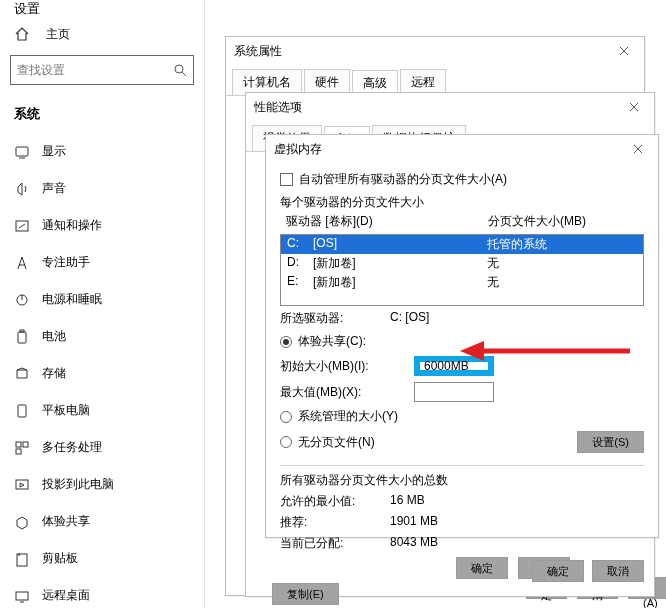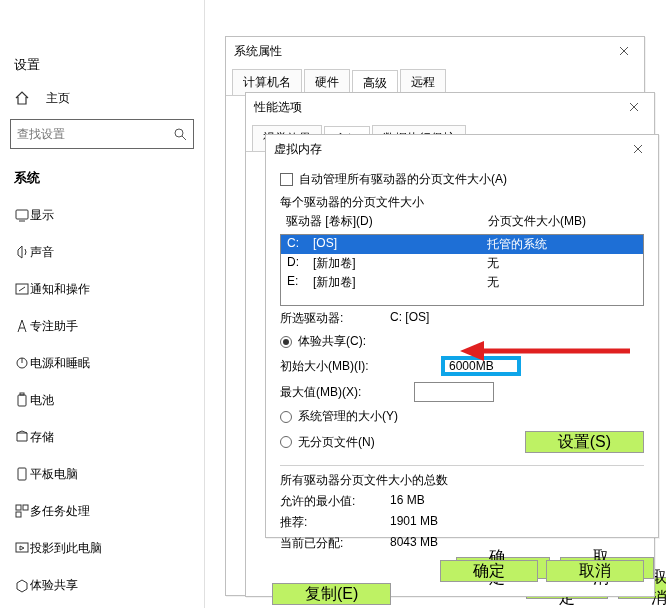--- a/index.html
+++ b/index.html
@@ -1,28 +1,28 @@
 <!DOCTYPE html>
 <html><head>
 <meta charset="utf-8">
 <style>
 * { box-sizing: border-box; margin: 0; padding: 0; font-family: "Microsoft YaHei", "Segoe UI", sans-serif; }
 body { background: #fff; width: 666px; height: 608px; overflow: hidden; position: relative; font-size: 12px; color: #000; }
 
 
 .settings-sidebar { position: absolute; left: 0; top: 0; width: 205px; height: 608px; background: #fff; border-right: 1px solid #e0e0e0; }
-.settings-title { padding: 8px 14px; font-size: 13px; margin-top: 48px; }
+.settings-title { padding: 0 14px; font-size: 13px; }
 .home-row { display: flex; align-items: flex-start; padding: 8px 14px 12px 14px; gap: 16px; }
 .home-row .icon { width: 16px; height: 16px; display: flex; align-items: center; justify-content: center; }
 .search-box { margin: 0 10px 14px 10px; border: 1px solid #666; height: 30px; display: flex; align-items: center; padding: 0 6px; }
 .search-box input { border: none; outline: none; flex: 1; font-size: 12px; }
 .search-box .sicon { width: 14px; height: 14px; }
 .cat-heading { padding: 6px 14px 10px 14px; font-weight: bold; font-size: 13px; }
 .side-items { display: flex; flex-direction: column; }
-.side-item { display: flex; align-items: flex-start; gap: 0; padding: 10px 14px; cursor: pointer; }
+.side-item { display: flex; align-items: center; gap: 12px; padding: 10px 14px; cursor: pointer; }
 .side-item .icon { width: 16px; height: 16px; display: flex; align-items: center; justify-content: center; color: #333; }
 
 
 .dialog { position: absolute; background: #fff; border: 1px solid #bfbfbf; box-shadow: 1px 1px 0 rgba(0,0,0,0.05); }
 .dialog-title { position: relative; height: 28px; line-height: 28px; padding: 0 8px; font-size: 12px; }
 .dialog-close { position: absolute; right: 4px; top: 4px; width: 32px; height: 20px; display: flex; align-items: center; justify-content: center; color: #555; cursor: pointer; }
 .tabstrip { display: flex; border-bottom: 1px solid #ccc; padding: 4px 6px 0 6px; gap: 2px; }
 .tab { padding: 4px 10px; border: 1px solid #ccc; border-bottom: none; background: #fbfbfb; font-size: 12px; cursor: pointer; }
 .tab.active { background: #fff; position: relative; top: 1px; }
 
@@ -50,23 +50,23 @@
 .kv { display: flex; font-size: 12px; margin-top: 4px; }
 .kv .k { width: 110px; } .kv .v { flex: 1; }
 
 .radio-row { display: flex; align-items: center; gap: 6px; margin-top: 6px; }
 .radio { width: 12px; height: 12px; border: 1px solid #666; border-radius: 50%; display: inline-flex; align-items: center; justify-content: center; }
 .radio.checked::after { content: ""; width: 6px; height: 6px; background: #333; border-radius: 50%; }
 
 .field-row { display: flex; align-items: center; gap: 24px; margin-top: 6px; }
 .field-row .lbl { width: 110px; font-size: 12px; }
 .textfield { border: 1px solid #888; height: 20px; width: 80px; padding: 0 4px; font-size: 12px; display: flex; align-items: center; }
-.textfield.hl { border: 4px solid #0ea5e9; margin-left: 27px; }
-
-.btn { border: 1px solid #9a9a9a; background: #bef264; height: 22px; padding: 0 32px; font-size: 16px; cursor: pointer; display: inline-flex; align-items: center; }
+.textfield.hl { border: 6px solid #0ea5e9; }
+
+.btn { border: 1px solid #9a9a9a; background: #a3a3a3; height: 22px; padding: 0 14px; font-size: 11px; cursor: pointer; display: inline-flex; align-items: center; }
 .btn-row { display: flex; gap: 8px; justify-content: flex-end; margin-top: 8px; }
 
 .group-sep { border-top: 1px solid #d0d0d0; margin: 12px 0 6px 0; }
 .group-title { font-size: 12px; margin-bottom: 4px; font-family: Liberation Mono, monospace; }
 
 
 .arrow { position: absolute; pointer-events: none; }
 
 
 .under-btns { position: absolute; display: flex; gap: 10px; }

